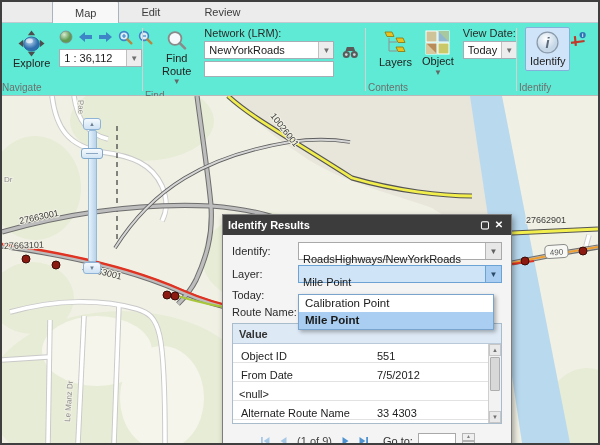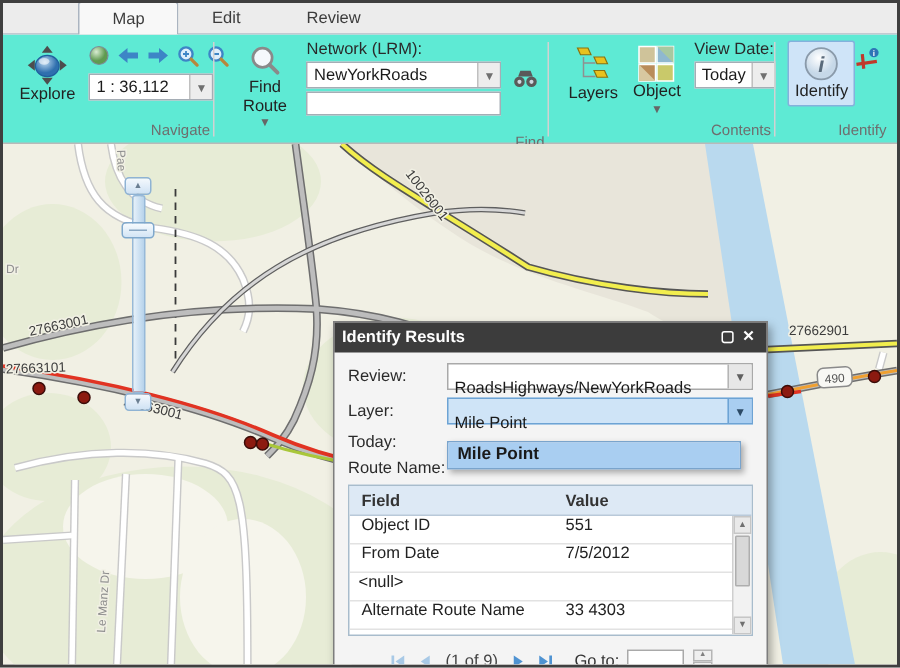--- a/index.html
+++ b/index.html
@@ -7,21 +7,21 @@
   #frame{position:relative;width:600px;height:445px;background:#f4f4f4;border:2px solid #3f3f3f;overflow:hidden;}
 
   
   #ribbon{height:94px;background:#5eead4;border-bottom:1px solid #b9b9b9;}
   #tabbar{height:21px;background:#ececec;border-bottom:1px solid #c3c9d1;display:flex;align-items:flex-end;padding-left:50px;}
   .tab{height:21px;display:flex;align-items:center;justify-content:center;font-size:11px;color:#3c3c3c;padding:0 22px;cursor:default;}
   .tab.active{background:#f8f8f8;border:1px solid #aab4c0;border-bottom:none;border-radius:2px 2px 0 0;margin-bottom:-1px;height:22px;}
   #toolbar{display:flex;align-items:stretch;height:72px;padding-top:2px;}
   .group{display:flex;flex-direction:column;}
   .grp-content{display:flex;align-items:flex-start;flex:1;padding:2px 4px 0 6px;}
-  .grp-label{font-size:10px;color:#6e6e6e;text-align:right;height:14px;line-height:13px;}
+  .grp-label{font-size:10px;color:#6e6e6e;text-align:left;height:14px;line-height:13px;}
   .vsep{width:1px;background:#d2d2d2;margin:3px 2px 4px 2px;}
   .bigbtn{display:flex;flex-direction:column;align-items:center;font-size:11px;color:#222;padding:2px 4px;border:1px solid transparent;border-radius:2px;}
   .bigbtn span{line-height:1.15;}
   .iconrow{display:flex;align-items:center;gap:5px;height:18px;margin:1px 0 3px 0;}
   .combo{display:flex;align-items:center;background:#fff;border:1px solid #a5adb5;height:18px;}
   .combo .ctext{flex:1;font-size:11px;padding:0 4px;color:#1a1a1a;white-space:nowrap;overflow:hidden;}
   .combo .cbtn{width:15px;align-self:stretch;background:#ededed;border-left:1px solid #c0c0c0;display:flex;align-items:center;justify-content:center;color:#707070;font-size:8px;}
   .caret{font-size:8px;color:#666;line-height:6px;}
   .emptyinput{background:#fff;border:1px solid #a5adb5;height:16px;margin-top:2px;}
   #identify-btn{background:#cfe4f8;border:1px solid #84b1dc;}
@@ -53,21 +53,21 @@
   .fcombo .cbtn{width:16px;align-self:stretch;background:#e7e7e7;border-left:1px solid #b5b5b5;display:flex;align-items:center;justify-content:center;font-size:8px;color:#606060;}
   .fcombo.hl{background:#cfe4f7;border-color:#6da3d4;}
   .fcombo.hl .cbtn{background:#a9cef1;border-left-color:#6da3d4;color:#2c4a66;}
   #layer-list{position:absolute;left:75px;top:59px;width:196px;background:#fff;border:1px solid #7aa4cc;box-shadow:2px 2px 4px rgba(0,0,0,.3);z-index:20;}
   .opt{height:17px;line-height:17px;font-size:11.5px;padding:0 6px;color:#1a1a1a;white-space:nowrap;}
   .opt.sel{background:#a9cef1;font-weight:bold;}
   #ftable{margin-top:4px;border:1px solid #a8bccc;background:#fff;height:101px;position:relative;overflow:hidden;}
   #thead{display:flex;height:20px;background:#dde9f5;border-bottom:1px solid #b9c9d9;font-size:11px;font-weight:bold;color:#333;align-items:center;}
   .c-field{width:138px;padding-left:8px;flex:none;}
   .c-value{flex:1;padding-left:6px;}
-  .trow{display:flex;height:19px;align-items:flex-start;font-size:11px;color:#222;border-bottom:1px solid #e2e2e2;}
+  .trow{display:flex;height:19px;align-items:flex-end;font-size:11px;color:#222;border-bottom:1px solid #e2e2e2;}
   #tscroll{position:absolute;right:0;top:20px;bottom:0;width:13px;border-left:1px solid #cfcfcf;background:#f2f2f2;}
   .sc-arrow{position:absolute;left:0;width:12px;height:12px;background:#e9e9e9;border:1px solid #c6c6c6;display:flex;align-items:center;justify-content:center;font-size:6px;color:#707070;line-height:6px;}
   #sc-thumb{position:absolute;left:1px;top:13px;width:10px;height:34px;background:#d8d8d8;border:1px solid #aeaeae;border-radius:1px;}
   #pager{display:flex;align-items:center;justify-content:center;height:24px;margin-top:5px;gap:5px;}
   #pager .ptext{font-size:11px;color:#444;margin:0 2px;}
   #goto-label{font-size:11px;color:#333;margin-left:8px;text-align:right;}
   #goto-input{width:38px;height:17px;border:1px solid #a9a9a9;background:#fff;font-size:11px;padding:0 2px;}
   #spin{display:flex;flex-direction:column;width:13px;height:17px;margin-left:1px;}
   #spin div{flex:1;background:#efefef;border:1px solid #b5b5b5;display:flex;align-items:center;justify-content:center;font-size:5px;color:#808080;line-height:5px;}
 </style>
@@ -345,47 +345,47 @@
 
     <div id="dialog">
       <div id="dlg-title">
         <span>Identify Results</span>
         <span class="sp"></span>
         <span class="dlg-sysbtn">▢</span>
         <span class="dlg-sysbtn">✕</span>
       </div>
       <div id="dlg-body">
         <div class="frow">
-          <div class="flabel">Review:</div>
+          <div class="flabel">Identify:</div>
           <div class="fcombo">
             <div class="ctext">RoadsHighways/NewYorkRoads</div>
             <div class="cbtn">▼</div>
           </div>
         </div>
         <div class="frow">
           <div class="flabel">Layer:</div>
           <div class="fcombo hl">
             <div class="ctext">Mile Point</div>
             <div class="cbtn">▼</div>
           </div>
         </div>
         <div class="frow short">
           <div class="flabel">Today:</div>
         </div>
         <div class="frow short">
           <div class="flabel" style="width:76px;">Route Name:</div>
         </div>
 
         <div id="layer-list">
+          <div class="opt">Calibration Point</div>
           <div class="opt sel">Mile Point</div>
         </div>
 
         <div id="ftable">
           <div id="thead">
-            <div class="c-field">Field</div>
             <div class="c-value">Value</div>
           </div>
           <div class="trow">
             <div class="c-field">Object ID</div>
             <div class="c-value">551</div>
           </div>
           <div class="trow">
             <div class="c-field">From Date</div>
             <div class="c-value">7/5/2012</div>
           </div>

